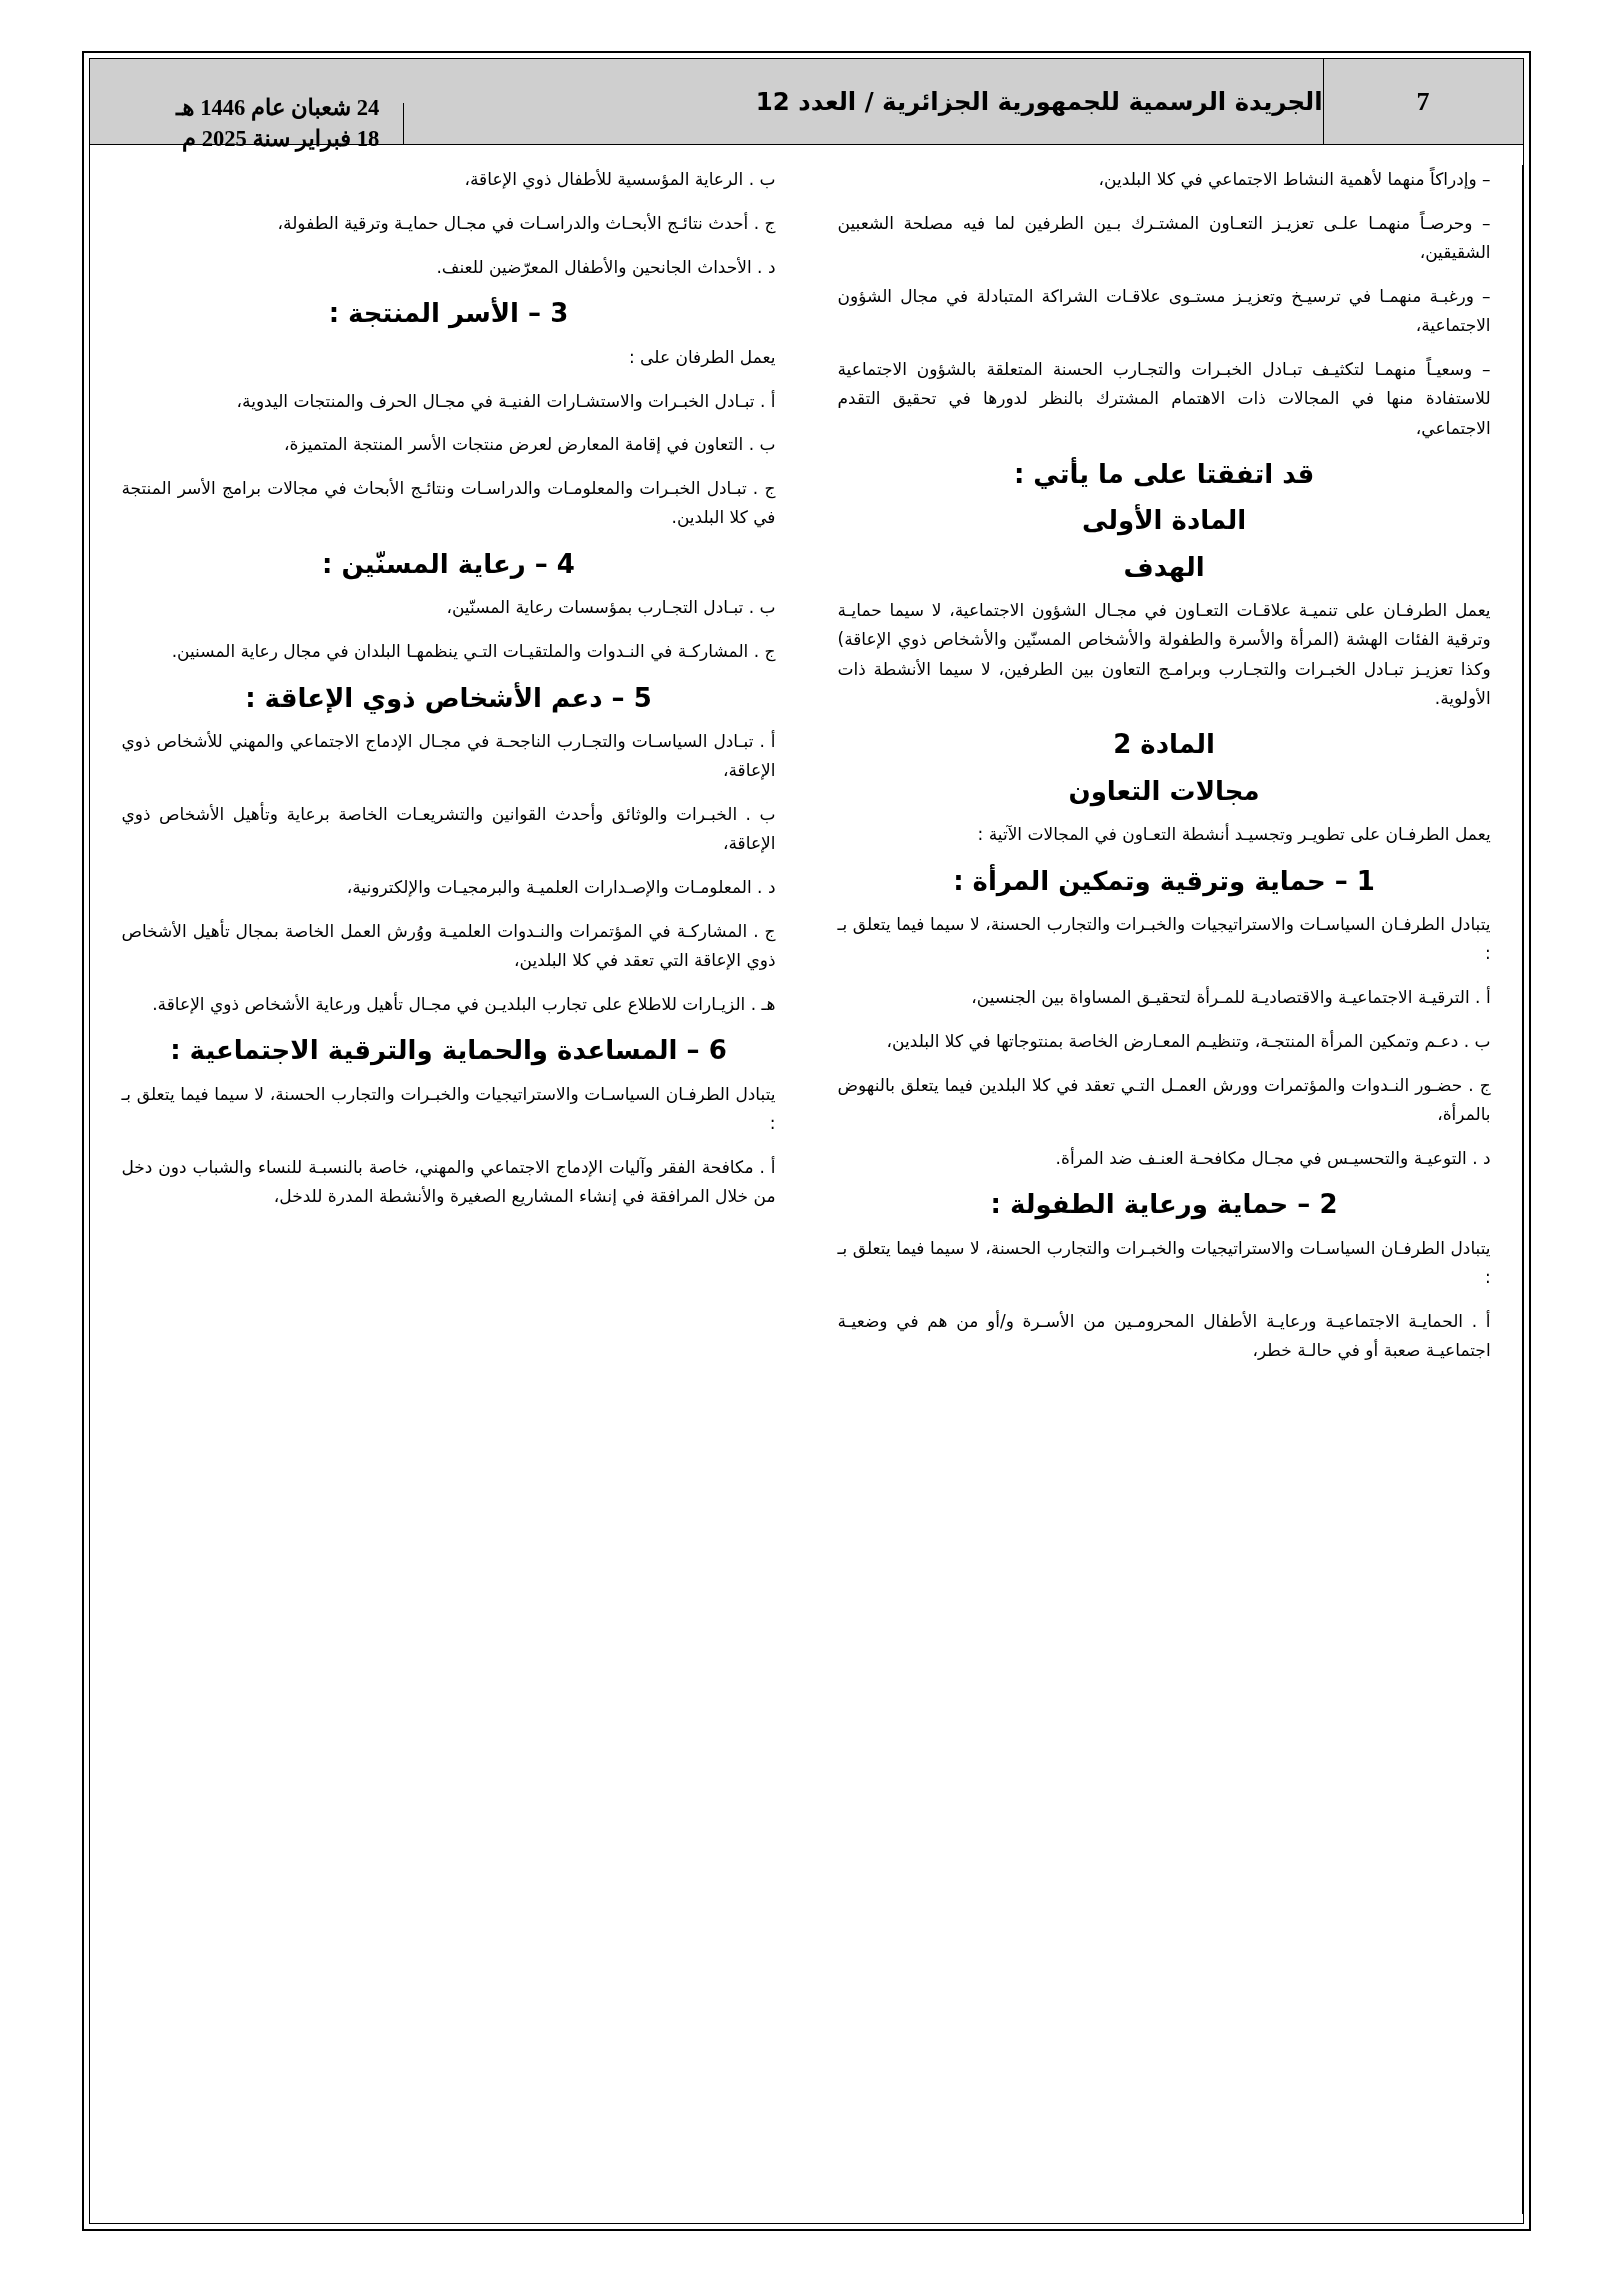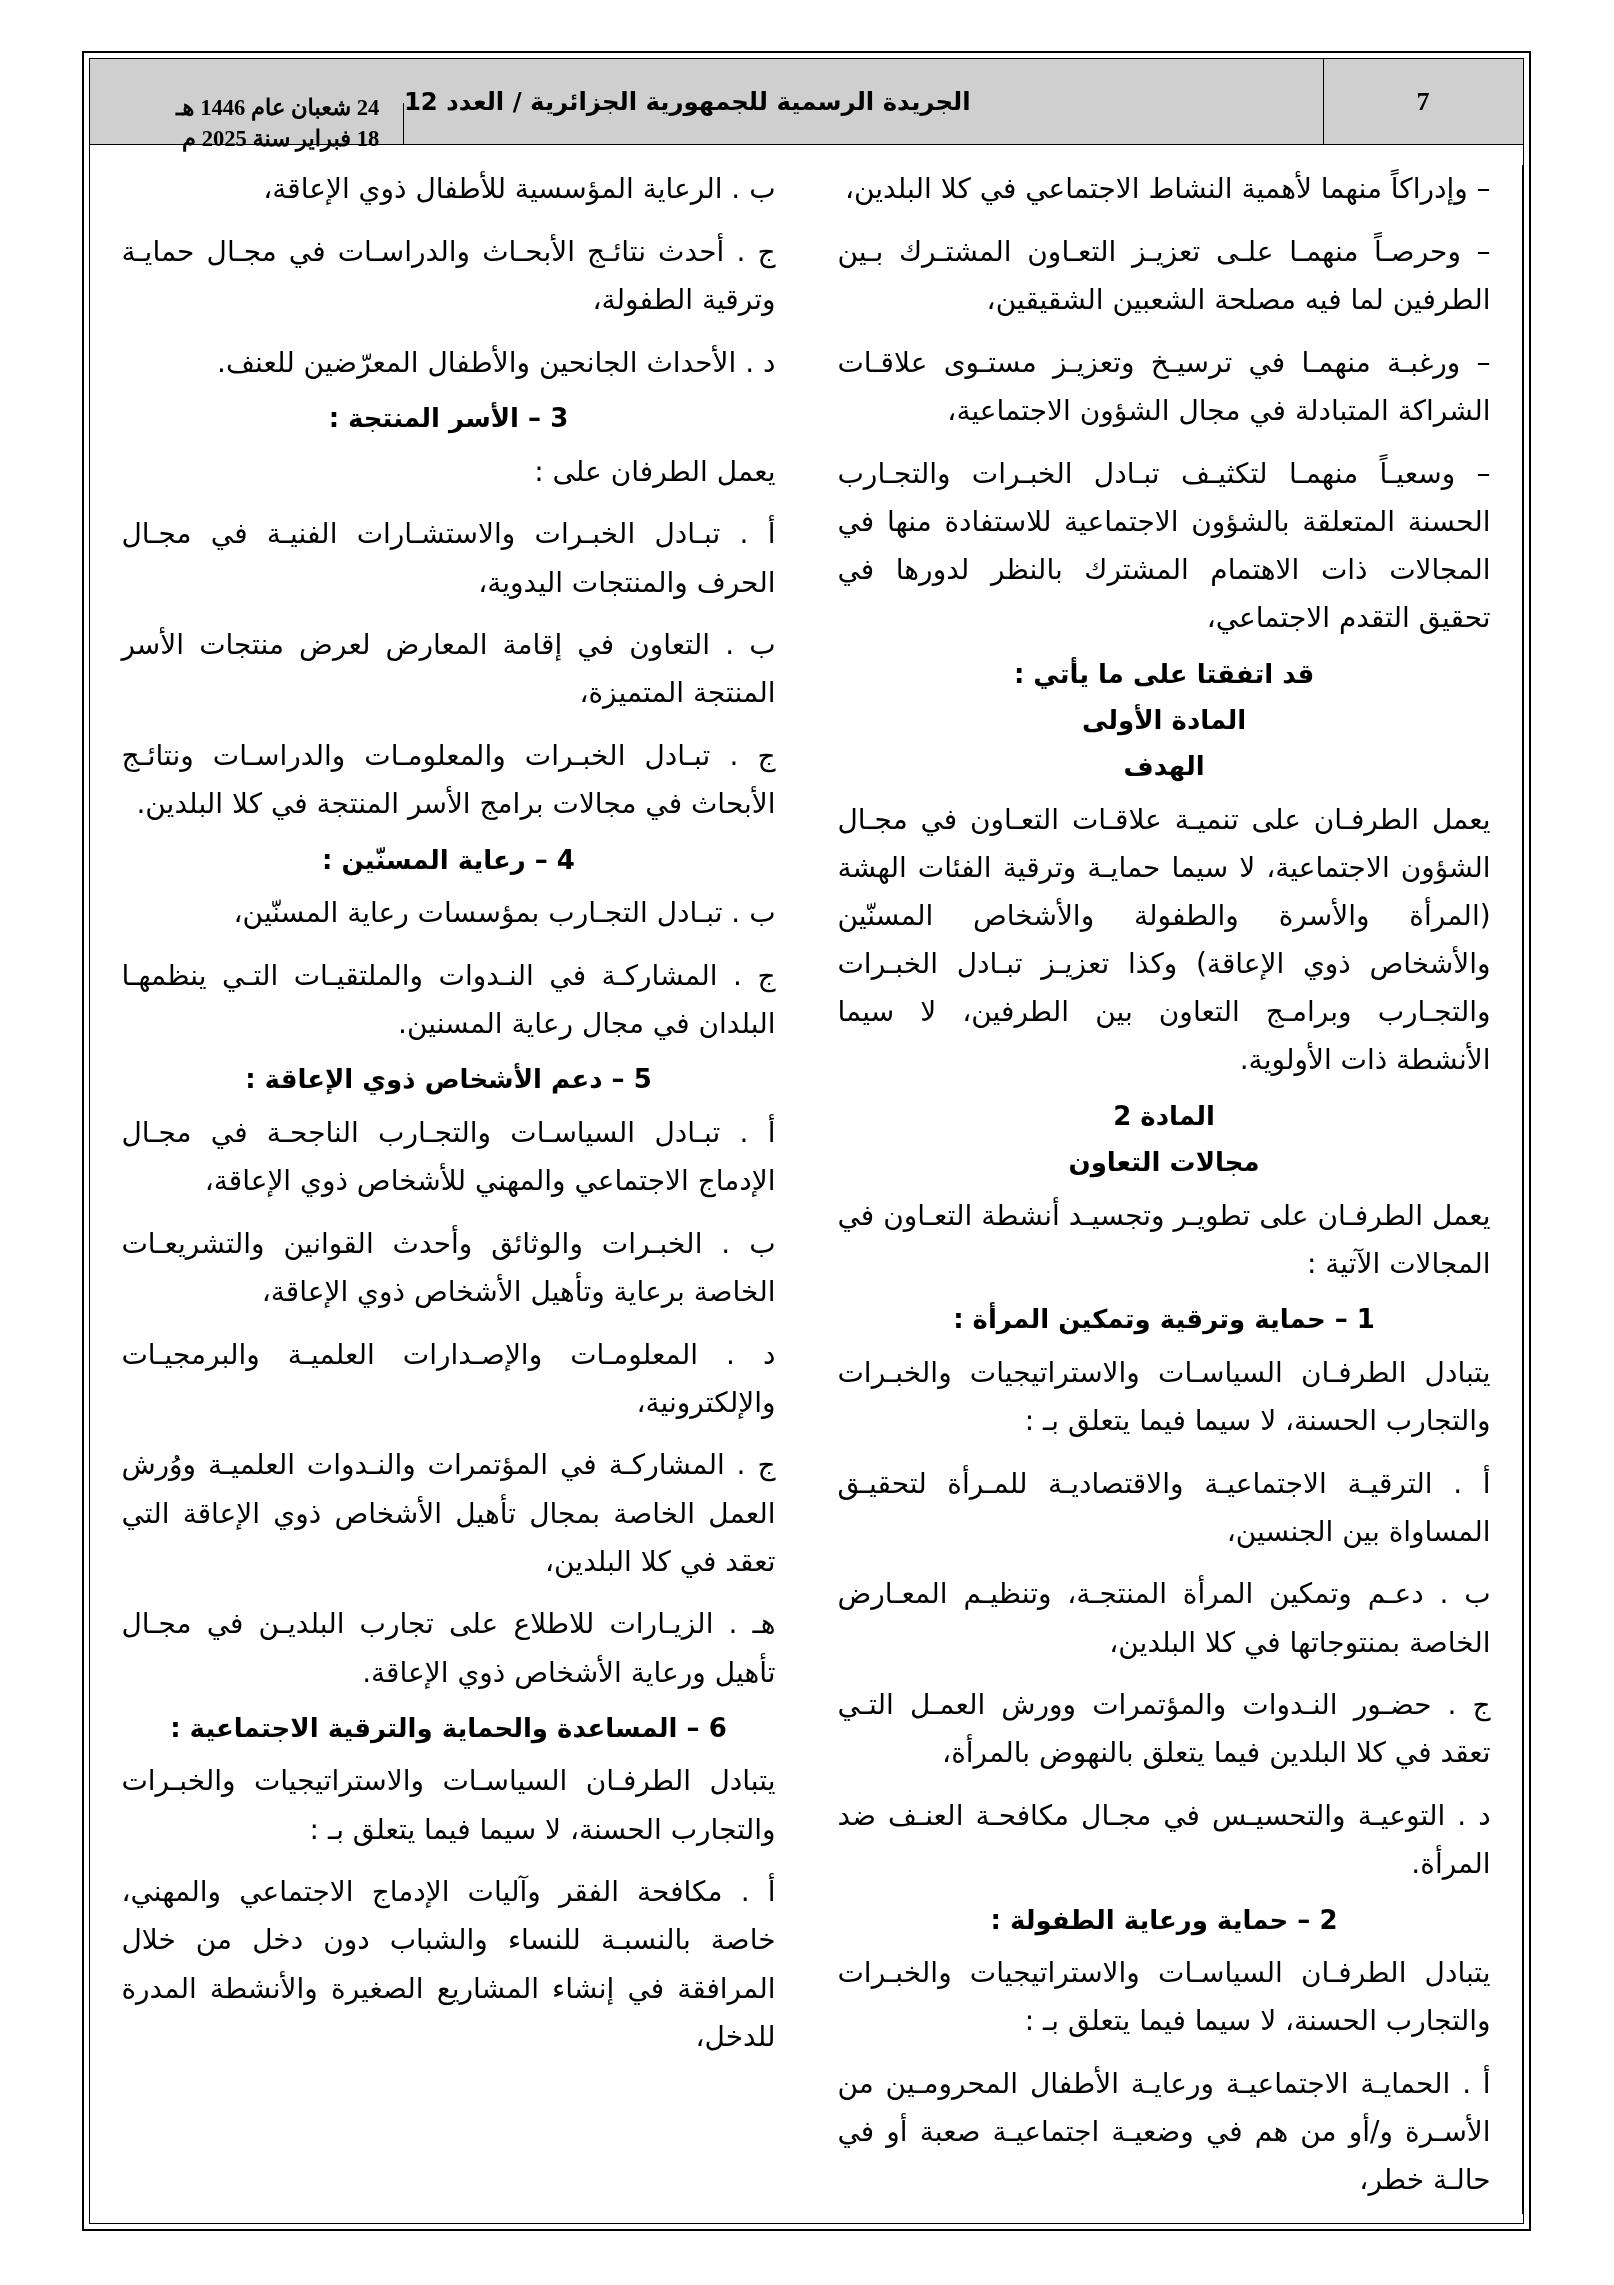--- a/index.html
+++ b/index.html
@@ -60,21 +60,21 @@
     display: block;
     font-family: "Liberation Serif", serif;
     font-weight: bold;
     font-size: 22.6px;
     line-height: 1.35;
     color: #000;
     white-space: nowrap;
   }
   .mast-title {
     flex: 1 1 auto;
-    align-items: flex-end;
+    align-items: flex-start;
     justify-content: center;
     text-align: center;
   }
   .mast-title span {
     font-family: "DejaVu Sans", sans-serif;
     font-weight: bold;
     font-size: 24.4px;
     color: #000;
   }
   .mast-page {
@@ -104,21 +104,21 @@
     padding: 0 31px;
     box-sizing: border-box;
   }
   .col.right {
     border-inline-start: 0.9px solid #000;
   }
   p, h3 {
     margin: 0 0 14.5px 0;
   }
   .para {
-    font-size: 28px;
+    font-size: 17px;
     line-height: 1.72;
     color: #000;
     text-align: justify;
     text-justify: inter-word;
     font-family: "DejaVu Sans", sans-serif;
   }
   .head {
     font-size: 26px;
     font-weight: bold;
     text-align: center;

